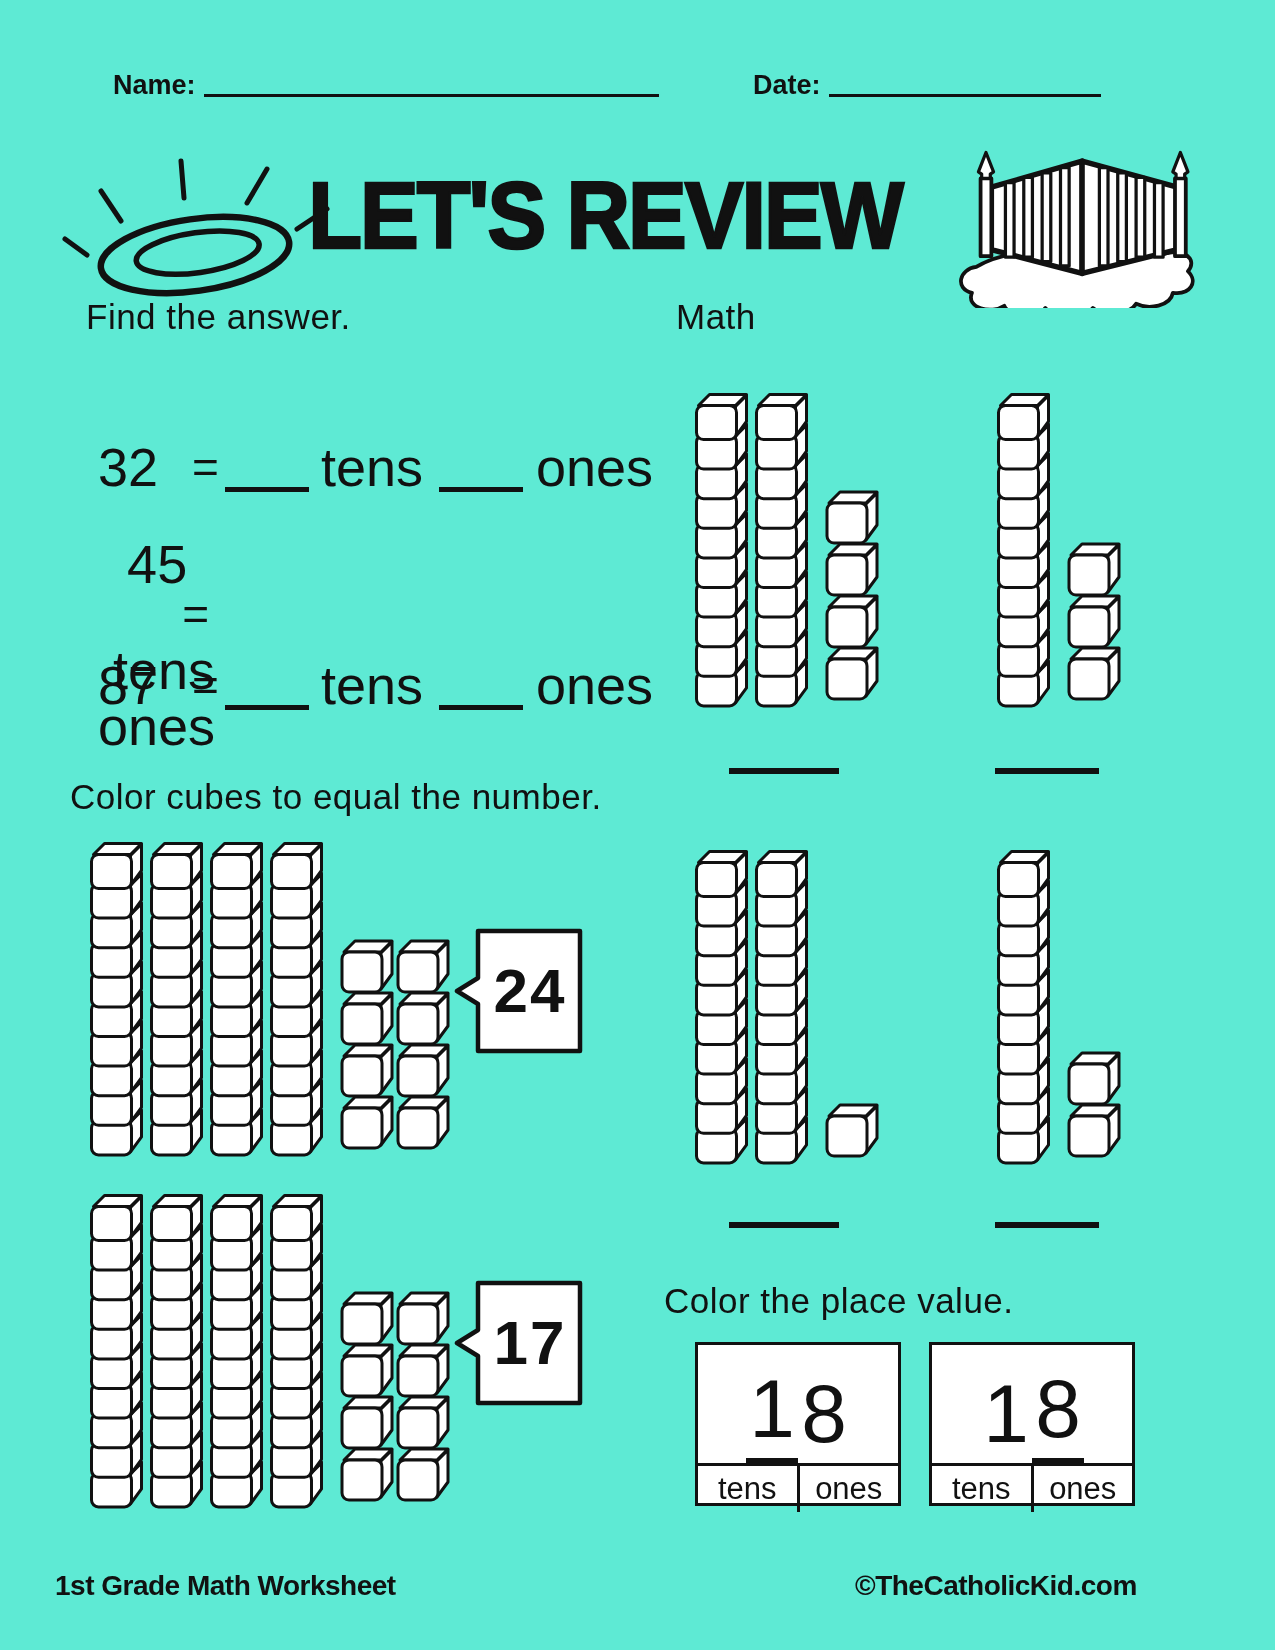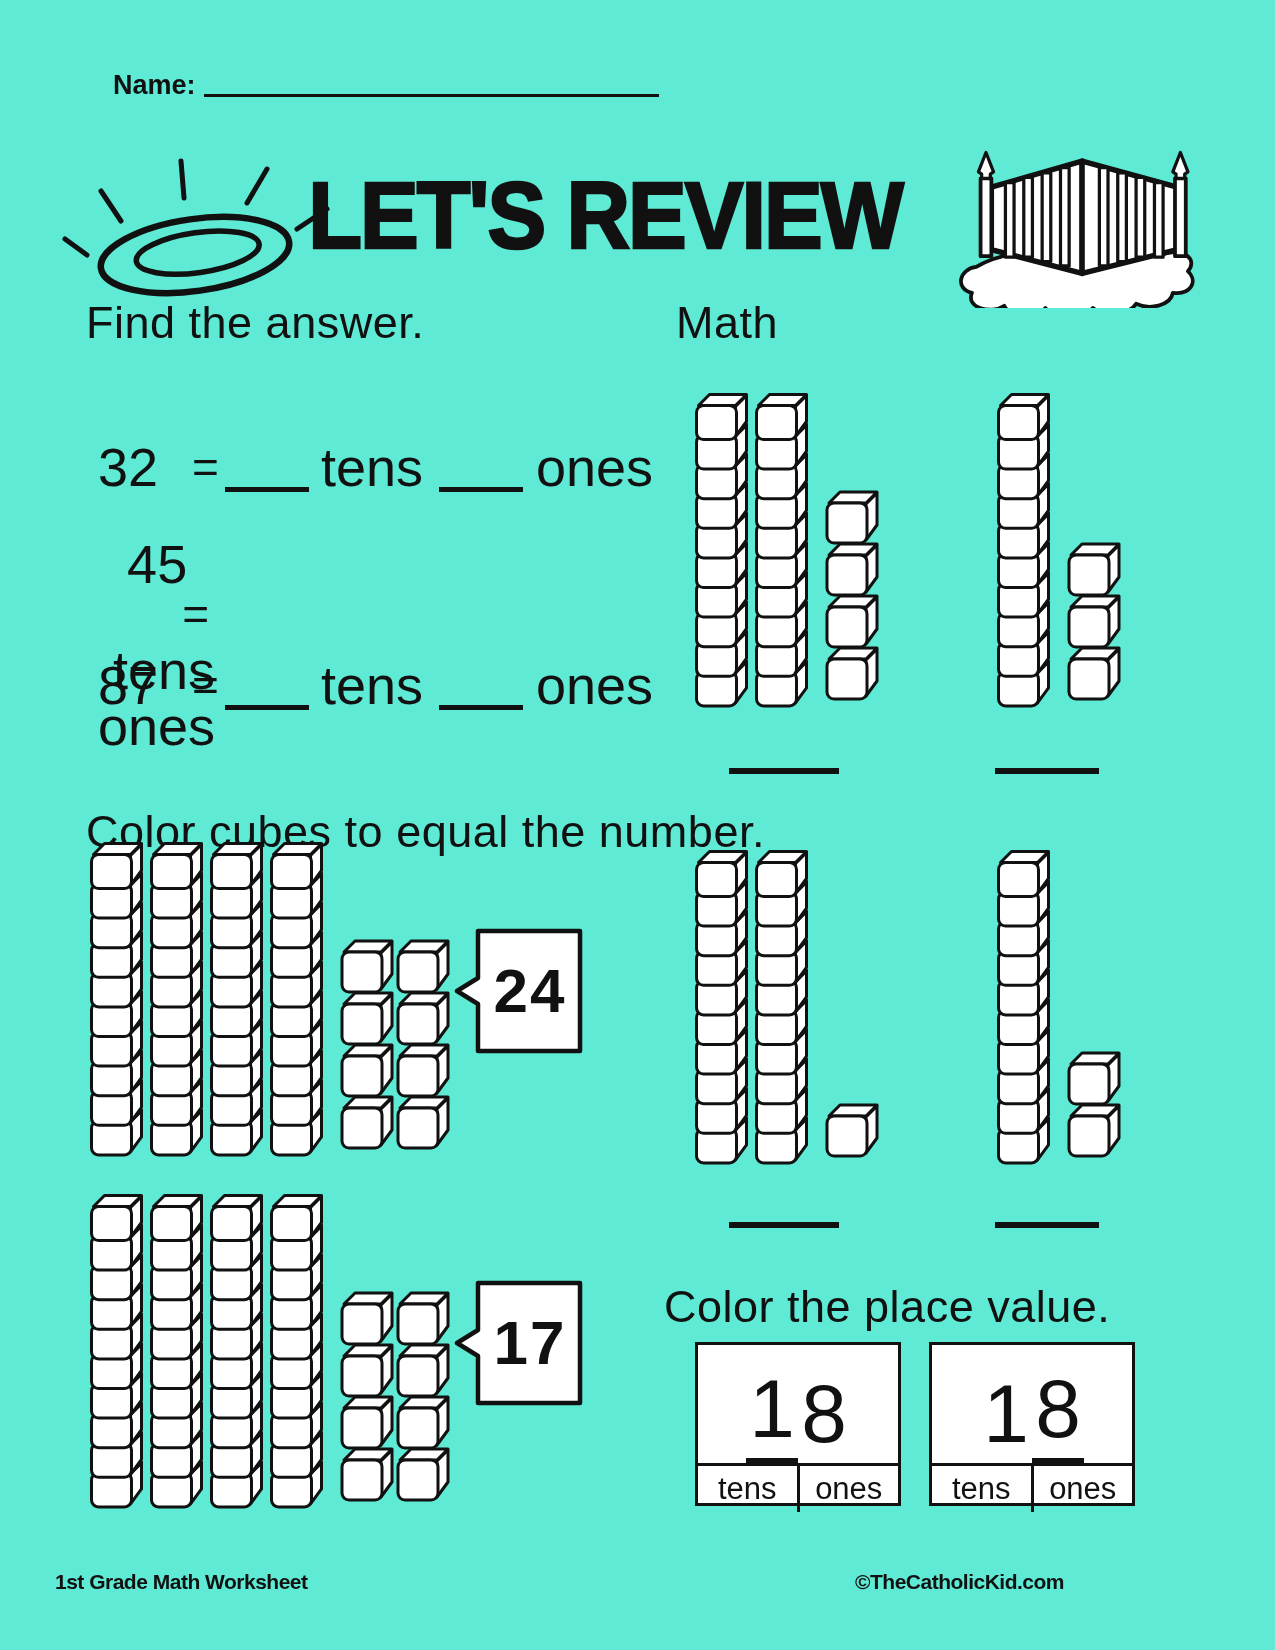--- a/index.html
+++ b/index.html
@@ -12,21 +12,21 @@
   .field .rule{display:inline-block;height:3px;background:#111;margin-left:8px;margin-bottom:2px;}
   .rule-name{width:455px;}
   .rule-date{width:272px;}
 
   
   .main-title{position:absolute;left:295px;top:168px;width:620px;text-align:center;
       font-size:88px;font-weight:bold;letter-spacing:-2px;line-height:1;
       -webkit-text-stroke:2.5px #111;transform:scaleY(1.08);transform-origin:top;}
 
   
-  .heading{position:absolute;font-size:45px;line-height:1.2;letter-spacing:0.5px;}
+  .heading{position:absolute;font-size:35px;line-height:1.2;letter-spacing:0.5px;}
 
   
   .eq-row{position:absolute;left:98px;height:62px;display:flex;align-items:flex-end;font-size:54px;line-height:1;}
   .eq-num{display:inline-block;width:88px;}
   .eq-eq{display:inline-block;margin:0 6px 4px 6px;font-size:46px;}
   .blank{display:inline-block;width:84px;height:5px;background:#111;margin-bottom:2px;}
   .blank.b1{margin-right:12px;}
   .blank.b2{margin-left:16px;margin-right:13px;}
 
   
@@ -42,30 +42,34 @@
   
   .pv-card{position:absolute;width:200px;height:158px;border:3px solid #111;background:#fff;}
   .pv-number{height:112px;display:flex;align-items:flex-end;justify-content:center;font-size:82px;line-height:1;padding-top:6px;}
   .pv-digit{display:inline-block;width:52px;text-align:center;padding-bottom:8px;}
   .pv-digit.underlined{border-bottom:5px solid #111;}
   .pv-row{display:flex;border-top:3px solid #111;height:46px;}
   .pv-cell{flex:1;display:flex;align-items:center;justify-content:center;font-size:31px;}
   .pv-cell + .pv-cell{border-left:3px solid #111;}
 
   
-  .footer-text{position:absolute;font-size:21px;font-weight:bold;letter-spacing:-0.5px;}
+  .footer-text{position:absolute;font-size:28px;font-weight:bold;letter-spacing:-0.5px;}
 </style>
 </head>
 <body>
 
 <div class="page">
 
   <div class="field" style="left:113px;top:72px;">
     <span>Name:</span>
     <span class="rule rule-name"></span>
+  </div>
+  <div class="field" style="left:753px;top:72px;">
+    <span>Date:</span>
+    <span class="rule rule-date"></span>
   </div>
 
   <svg class="abs" style="left:35px;top:143px;" width="310" height="160" viewBox="0 0 310 160">
     <g stroke="#111" fill="none" stroke-linecap="round">
       <path d="M30 96 L52 112" stroke-width="5"></path>
       <path d="M66 48 L86 78" stroke-width="5"></path>
       <path d="M146 18 L149 55" stroke-width="5"></path>
       <path d="M232 26 L212 60" stroke-width="5"></path>
       <path d="M292 66 L262 86" stroke-width="5"></path>
       <g transform="rotate(-8 160 112)">
@@ -355,21 +359,21 @@
           <path d="M111 215 L122 204 L122 236 L111 251 Z"></path>
           <rect x="72" y="214" width="40" height="40" rx="7"></rect>
           <path d="M74 266 L85 255 L122 255 L111 266 Z"></path>
           <path d="M111 267 L122 256 L122 288 L111 303 Z"></path>
           <rect x="72" y="266" width="40" height="40" rx="7"></rect>
         </g>
       </svg></div>
   <div class="answer-line" style="left:729px;top:1222px;width:110px;"></div>
   <div class="answer-line" style="left:995px;top:1222px;width:104px;"></div>
 
-  <div class="heading" style="left:86px;top:776px;margin-top:29px;">Color cubes to equal the number.</div>
+  <div class="heading" style="left:70px;top:776px;">Color cubes to equal the number.</div>
 
   <div class="cube-group" style="left:90px;top:842px;"><svg width="368" height="316" viewBox="0 0 368 316">
         <g fill="#fff" stroke="#111" stroke-width="3" stroke-linejoin="round" stroke-linecap="round">
           <path d="M3.5 278.90000000000003 L14.5 267.90000000000003 L51.5 267.90000000000003 L40.5 278.90000000000003 Z"></path>
           <path d="M40.5 279.90000000000003 L51.5 268.90000000000003 L51.5 294.90000000000003 L40.5 309.90000000000003 Z"></path>
           <rect x="1.5" y="278.90000000000003" width="40" height="34" rx="7"></rect>
           <path d="M3.5 249.3 L14.5 238.3 L51.5 238.3 L40.5 249.3 Z"></path>
           <path d="M40.5 250.3 L51.5 239.3 L51.5 265.3 L40.5 280.3 Z"></path>
           <rect x="1.5" y="249.3" width="40" height="34" rx="7"></rect>
           <path d="M3.5 219.70000000000002 L14.5 208.70000000000002 L51.5 208.70000000000002 L40.5 219.70000000000002 Z"></path>

